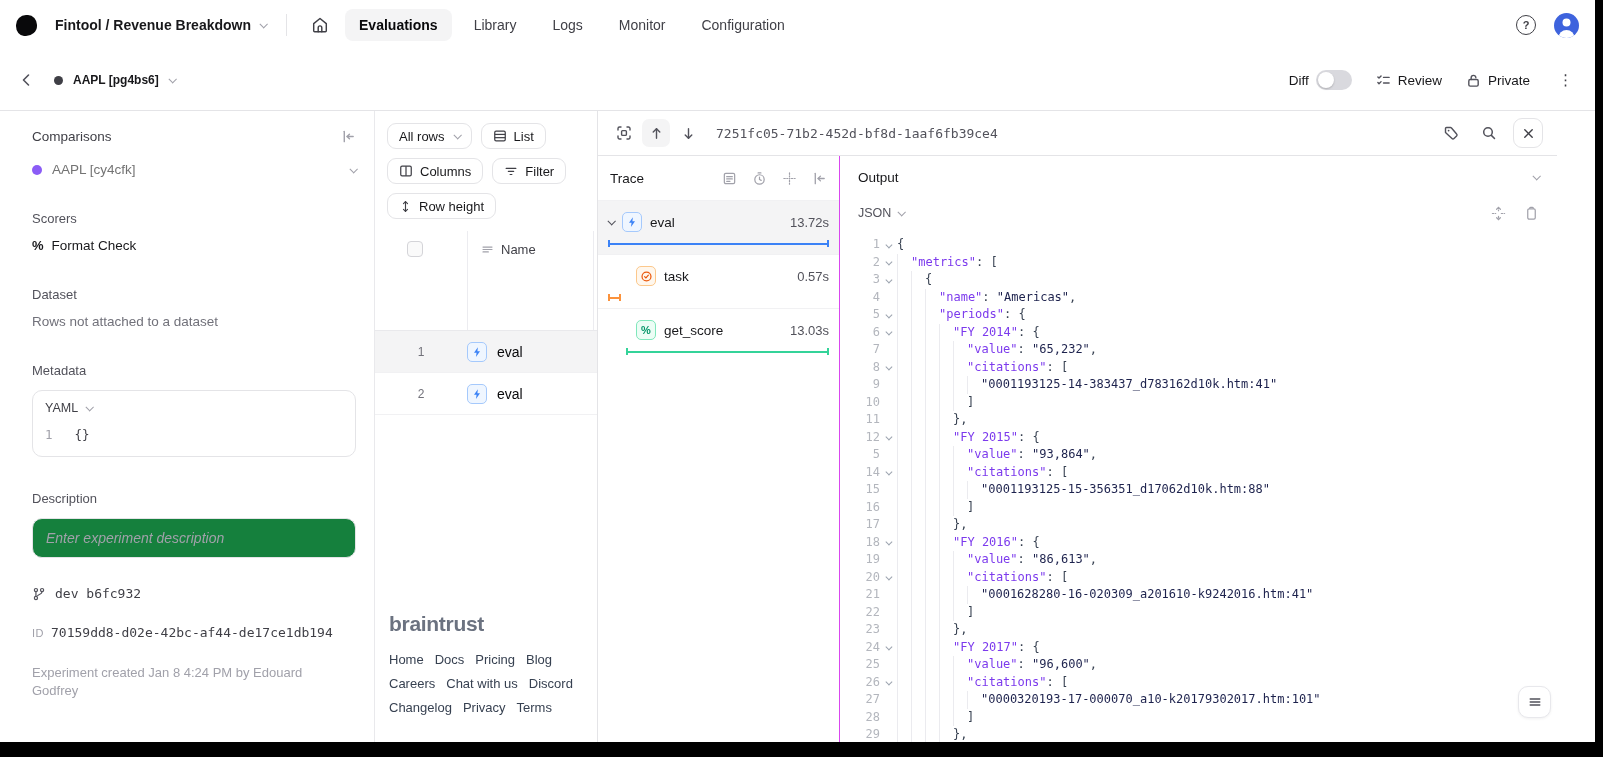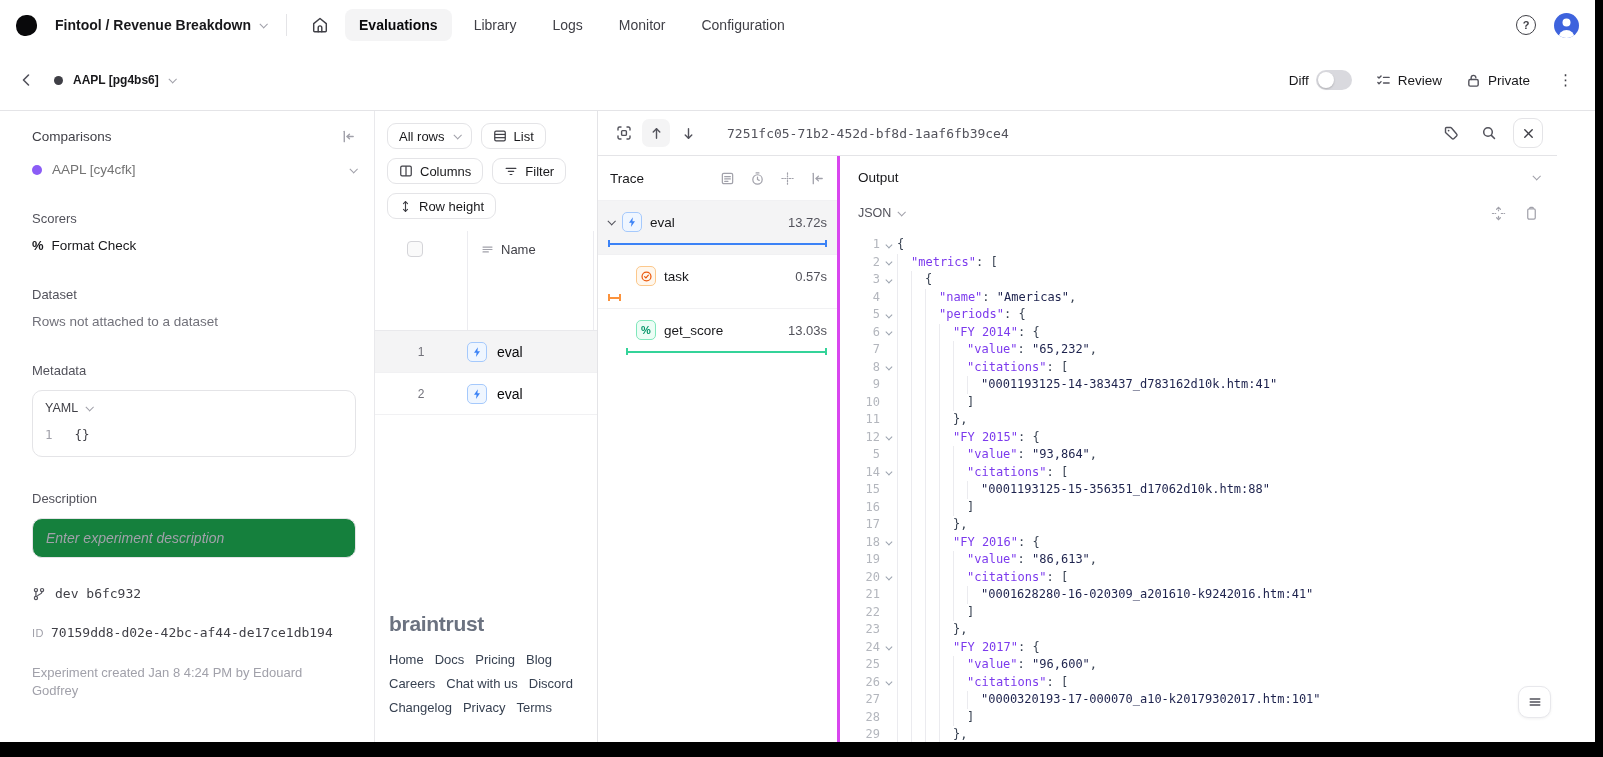--- a/index.html
+++ b/index.html
@@ -82,27 +82,27 @@
   .brand { font-size:21px; font-weight:700; letter-spacing:-.3px; color:#6b7280; margin-bottom:16px; }
   .flinks { display:flex; flex-wrap:wrap; gap:8px 11px; font-size:13px; color:#374151; max-width:190px; }
   .flinks a { color:#374151; text-decoration:none; white-space:nowrap; }
   .frow { display:flex; gap:11px; margin-bottom:9px; }
 
   
   .detail { flex:1; display:flex; flex-direction:column; margin-right:38px; min-width:0; }
   .det-head { height:45px; flex:none; display:flex; align-items:center; padding:0 14px 0 12px; border-bottom:1px solid #e4e4e7; gap:4px; }
   .icbtn { display:flex; align-items:center; justify-content:center; width:28px; height:28px; border-radius:7px; color:#52525b; }
   .icbtn.pill { background:#f4f4f5; }
-  .trace-id { font-size:13px; color:#52525b; margin-left:21px; }
+  .trace-id { font-size:13px; color:#52525b; margin-left:10px; }
   .det-head .right { margin-left:auto; display:flex; align-items:center; gap:10px; }
   .xbtn { width:30px; height:30px; border:1px solid #e4e4e7; border-radius:9px; display:flex; align-items:center; justify-content:center; color:#3f3f46; }
   .det-body { flex:1; display:flex; min-height:0; }
 
   
-  .tracecol { width:242px; flex:none; border-right:3px solid #d946ef; display:flex; flex-direction:column; }
+  .tracecol { width:242px; flex:none; border-right:1px solid #d946ef; display:flex; flex-direction:column; }
   .trace-bar { height:44px; display:flex; align-items:center; padding:0 12px; }
   .trace-bar .t { font-size:13.5px; color:#18181b; }
   .trace-bar .ics { margin-left:auto; display:flex; align-items:center; gap:15px; color:#a1a1aa; }
   .span-row { border-top:1px solid #f1f1f3; padding:8px 10px 6px; }
   .span-row.sel { background:#f4f4f5; }
   .span-main { display:flex; align-items:center; gap:8px; height:26px; }
   .span-main .nm { font-size:13.5px; font-weight:500; color:#18181b; }
   .span-main .dur { margin-left:auto; font-size:13px; color:#52525b; }
   .span-main .indent { width:20px; flex:none; }
   .bar-track { position:relative; height:9px; margin-top:4px; }

